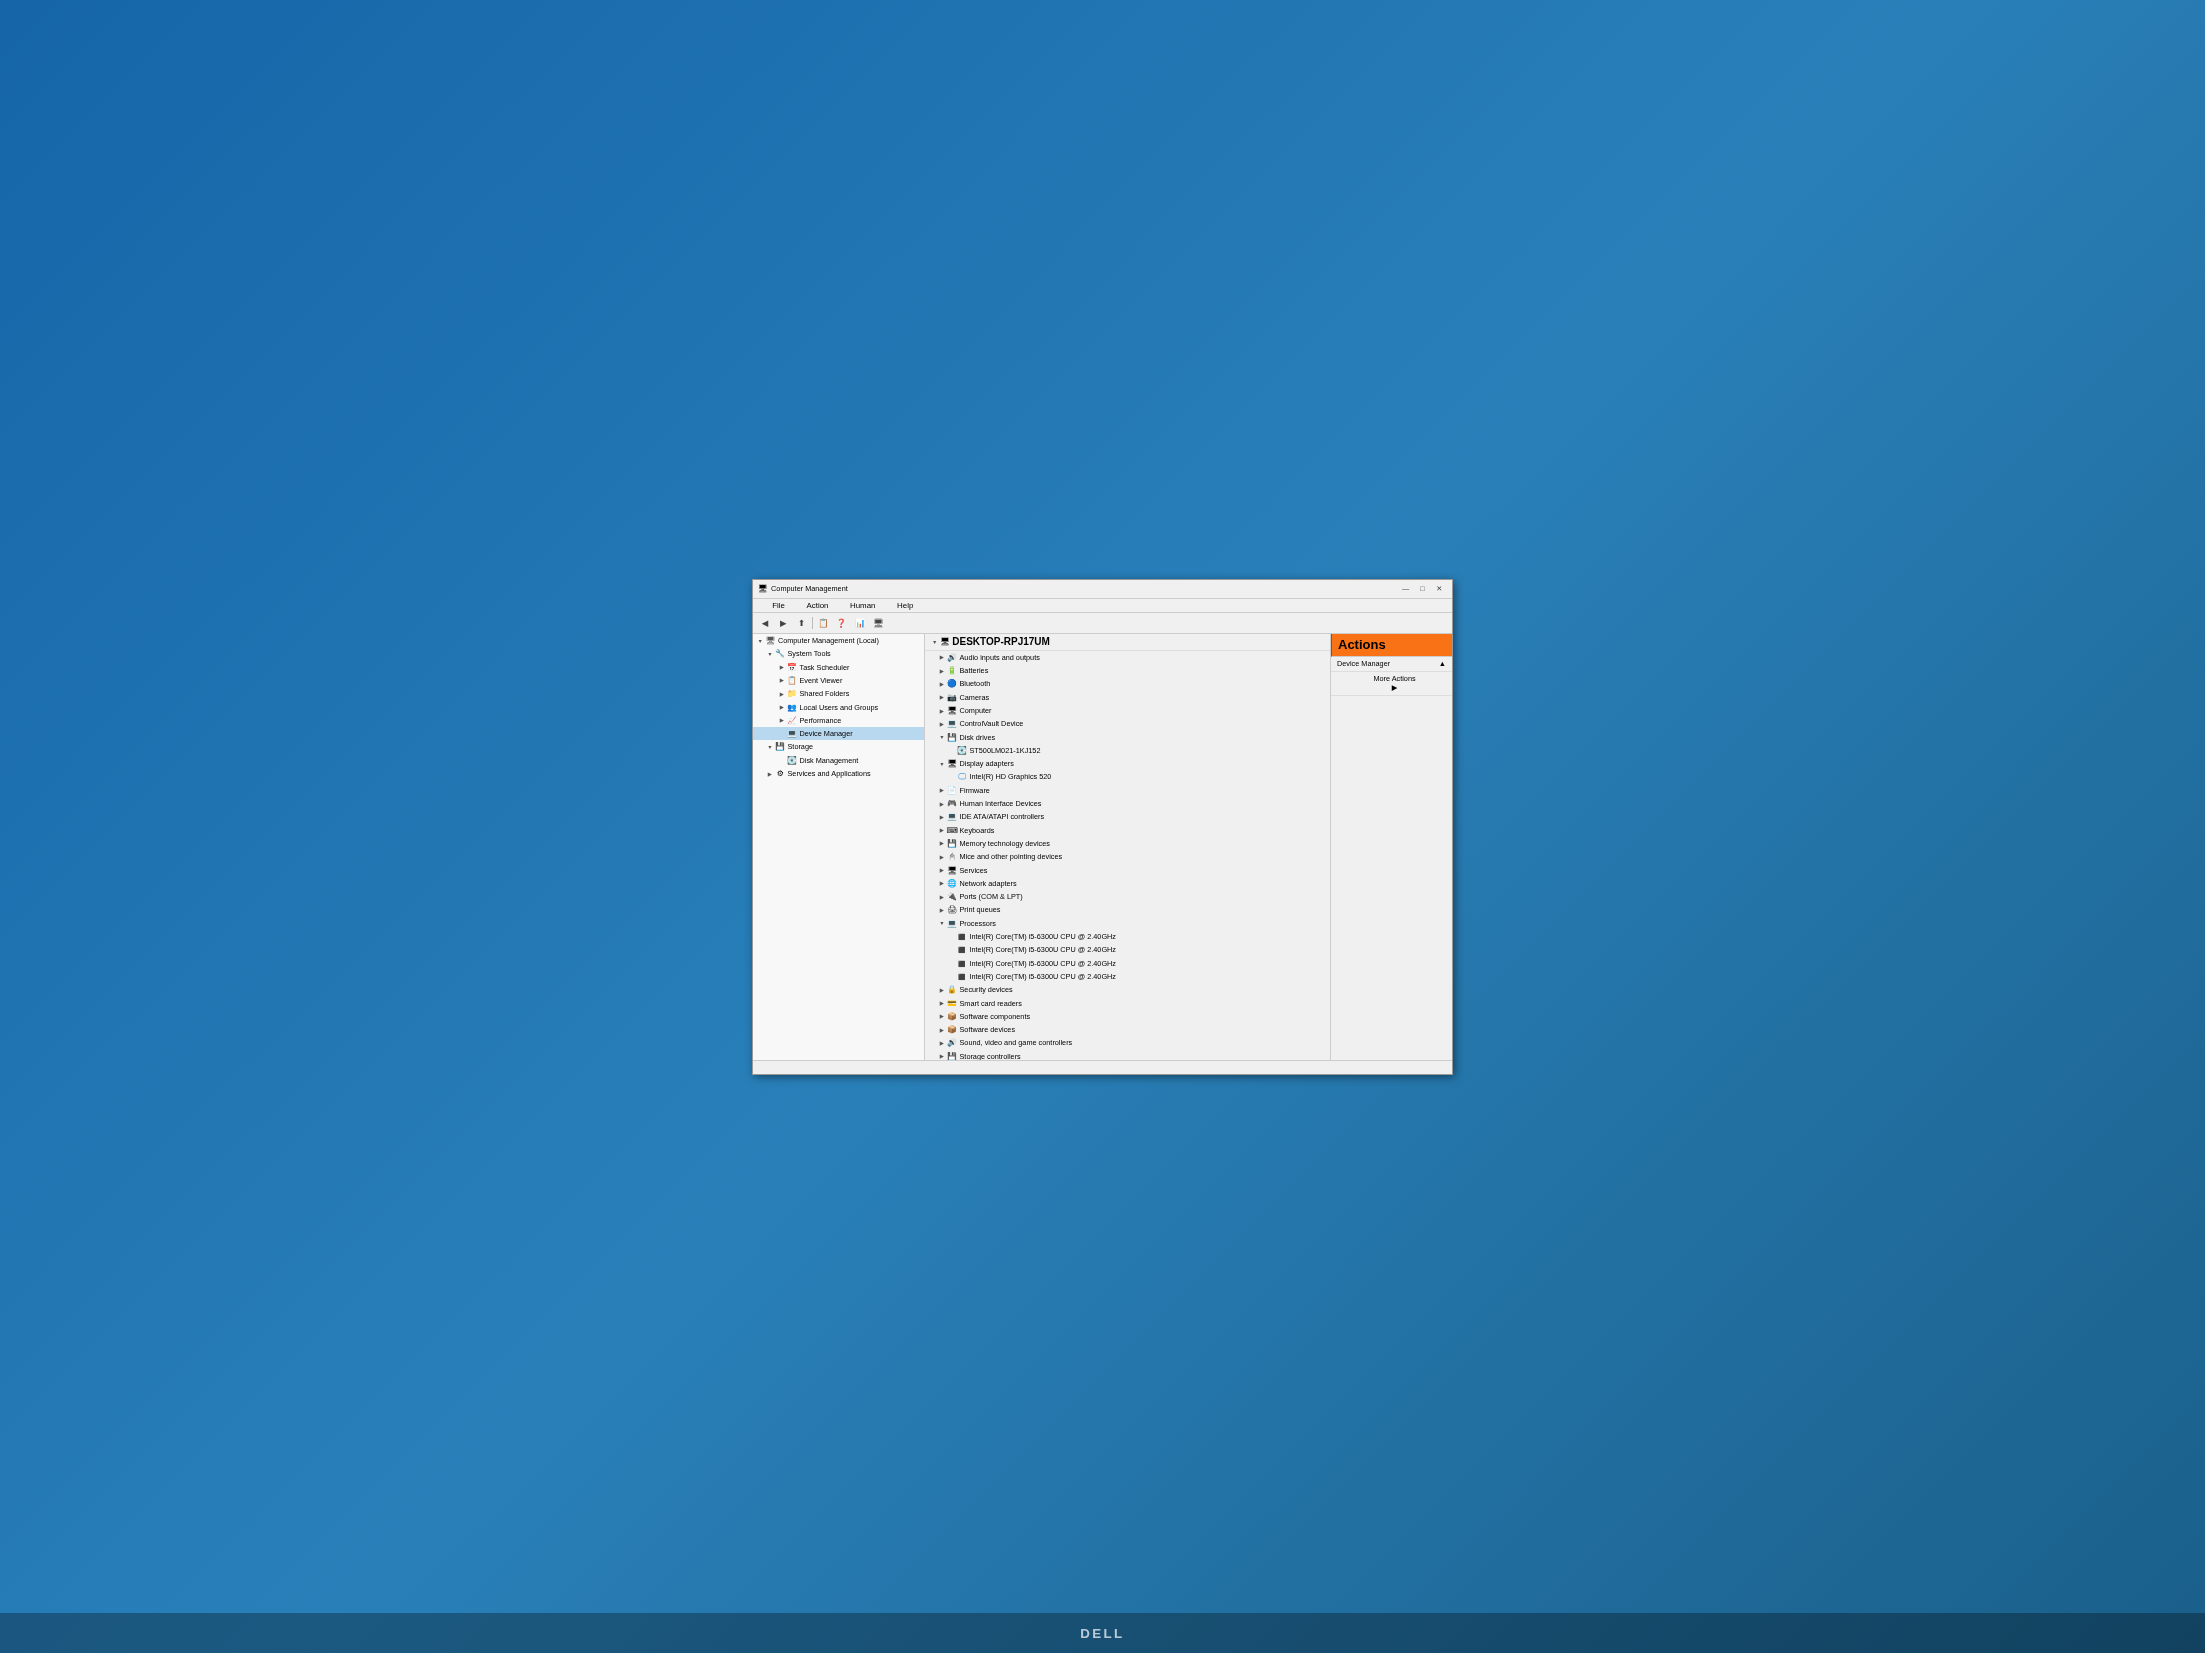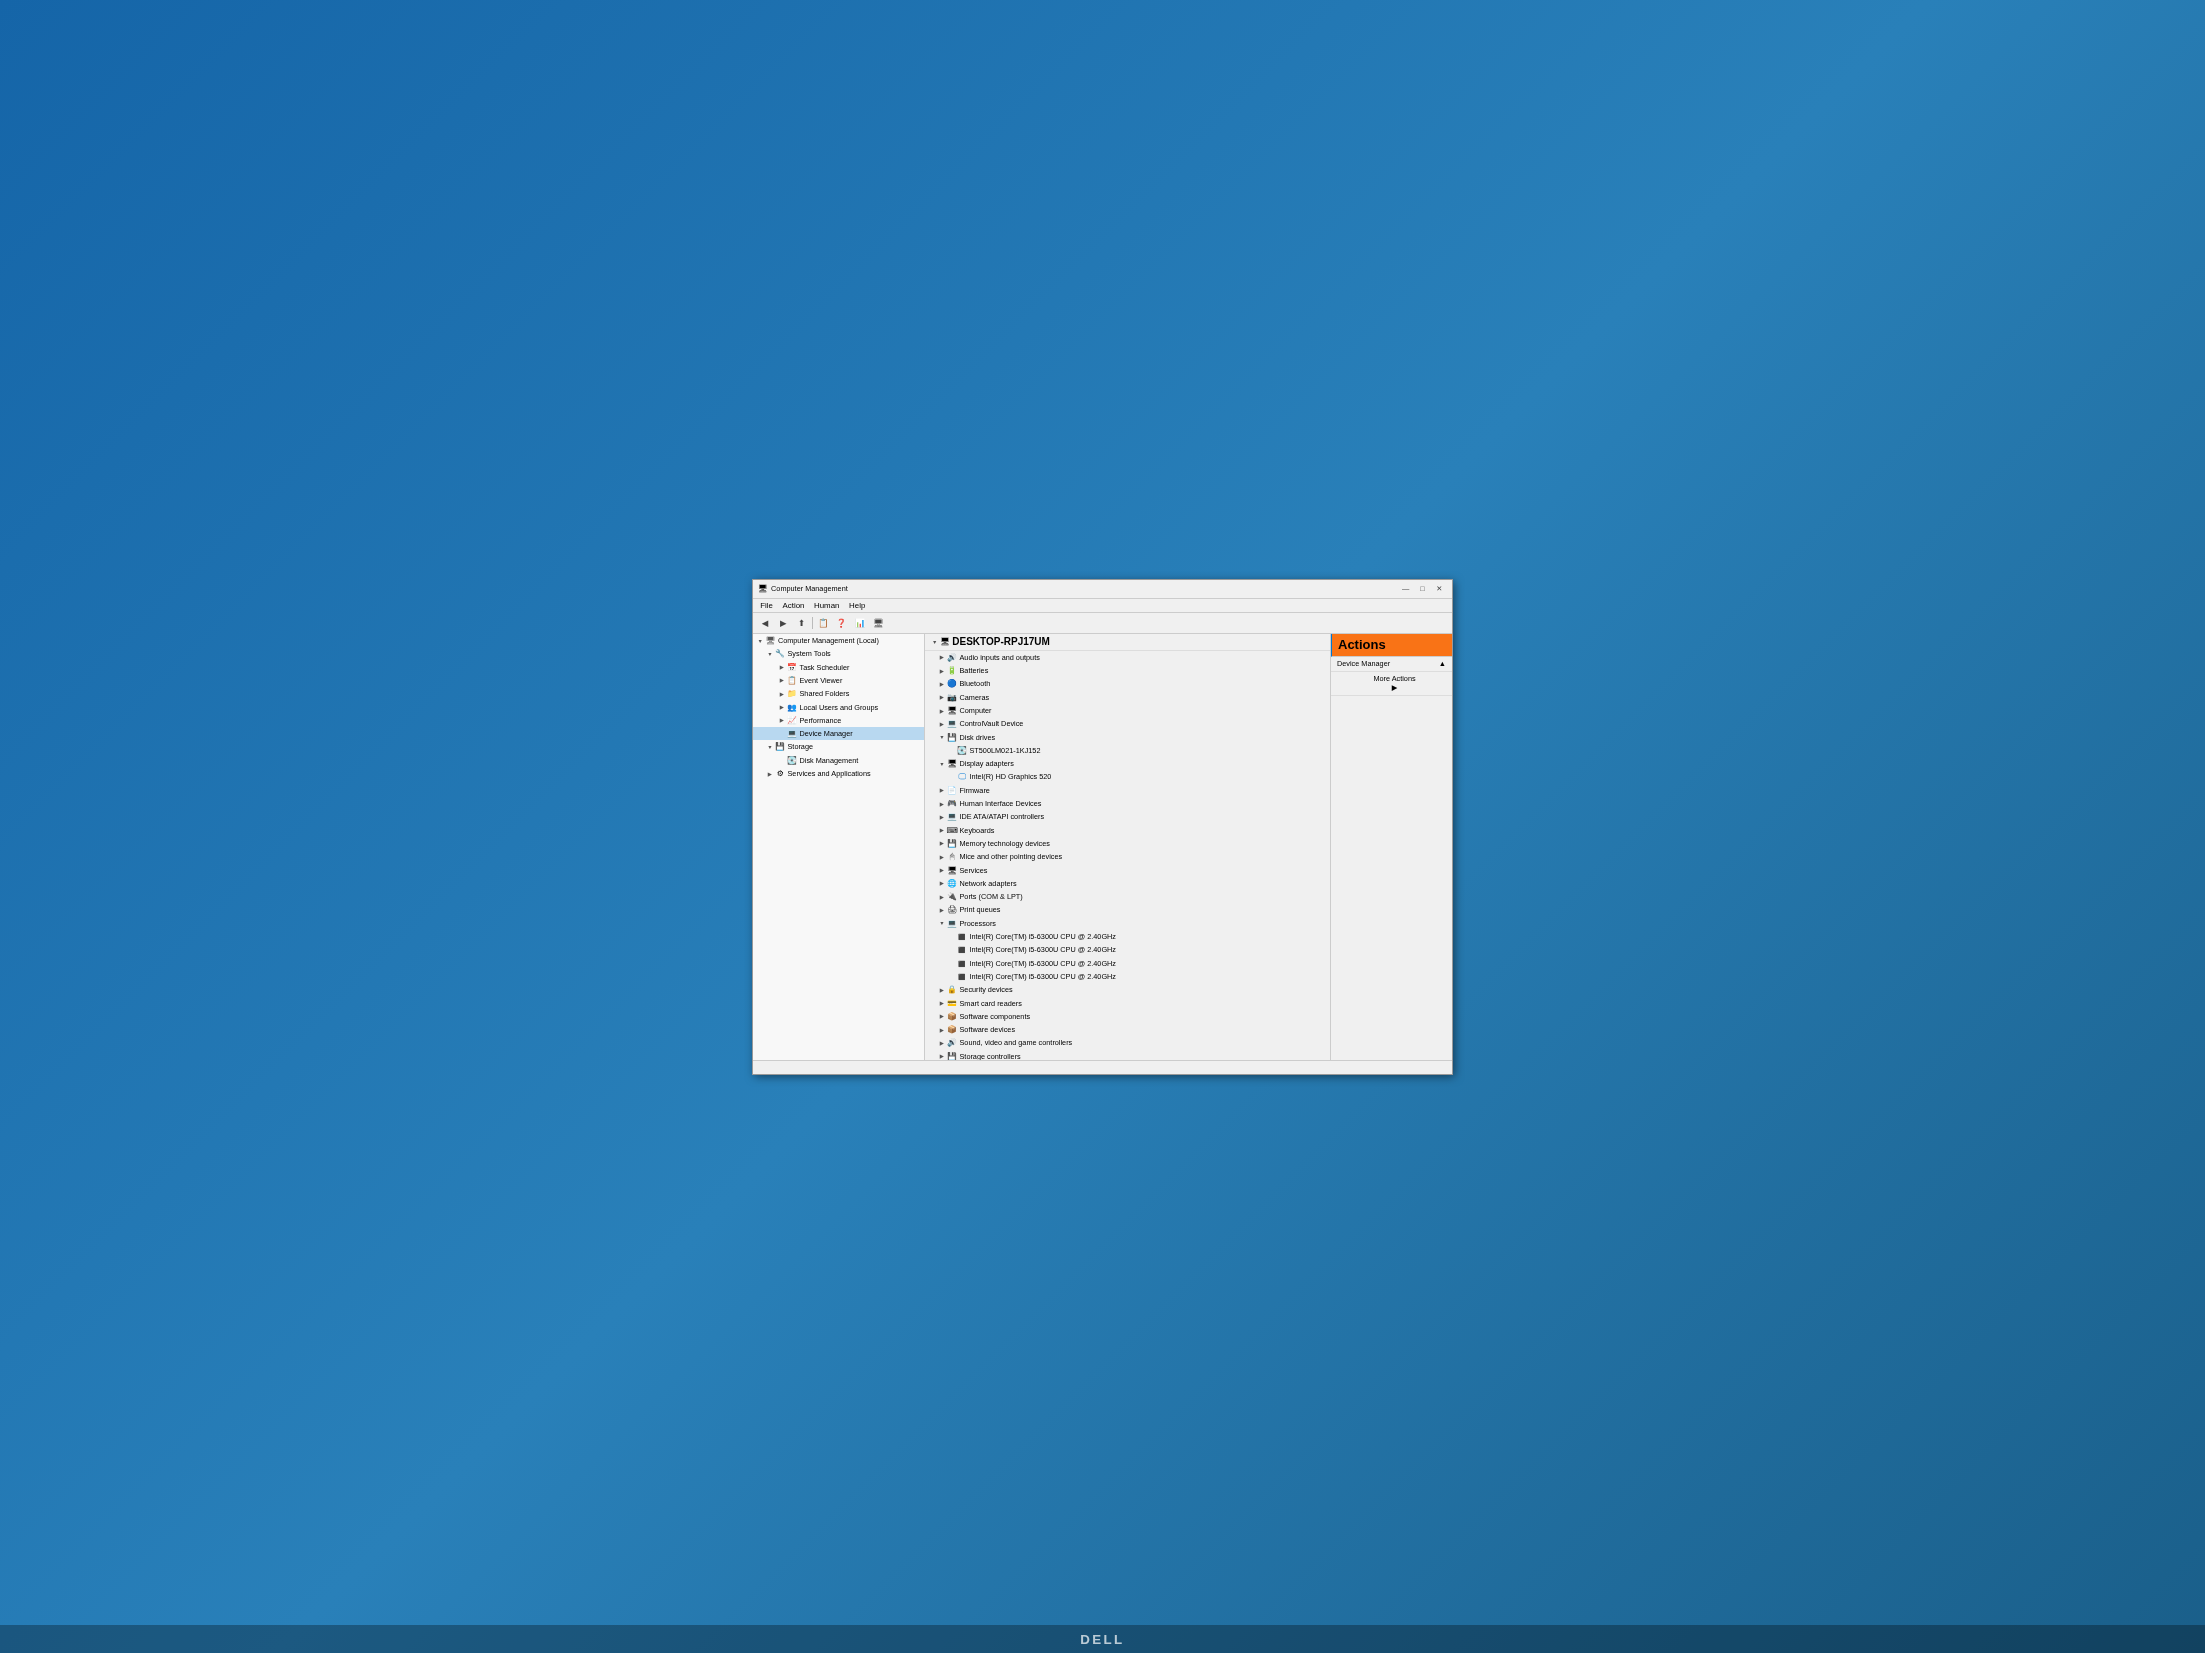--- a/index.html
+++ b/index.html
@@ -71,20 +71,21 @@
       display: flex;
       align-items: center;
       padding: 0 2.4px;
       border-bottom: 0.6px solid #ccc;
     }
     .menu-item {
       padding: 1.2px 4.8px;
       cursor: pointer;
       font-size: 7.9px;
       color: #000;
+      margin-left: 12px;
     }
     .toolbar {
       height: 20.6px;
       background: #f0f0f0;
       display: flex;
       align-items: center;
       padding: 0 3.6px;
       border-bottom: 0.6px solid #ccc;
       gap: 1.2px;
     }
@@ -224,21 +225,21 @@
 
     
     .icon-computer { color: #555; }
 
     
     .taskbar {
       position: absolute;
       bottom: 0;
       left: 0;
       right: 0;
-      height: 28px;
+      height: 40px;
       background: rgba(0,0,0,0.3);
       display: flex;
       align-items: center;
       justify-content: center;
     }
     .dell-logo {
       color: rgba(255,255,255,0.7);
       font-size: 13.3px;
       font-weight: bold;
       letter-spacing: 2.4px;

